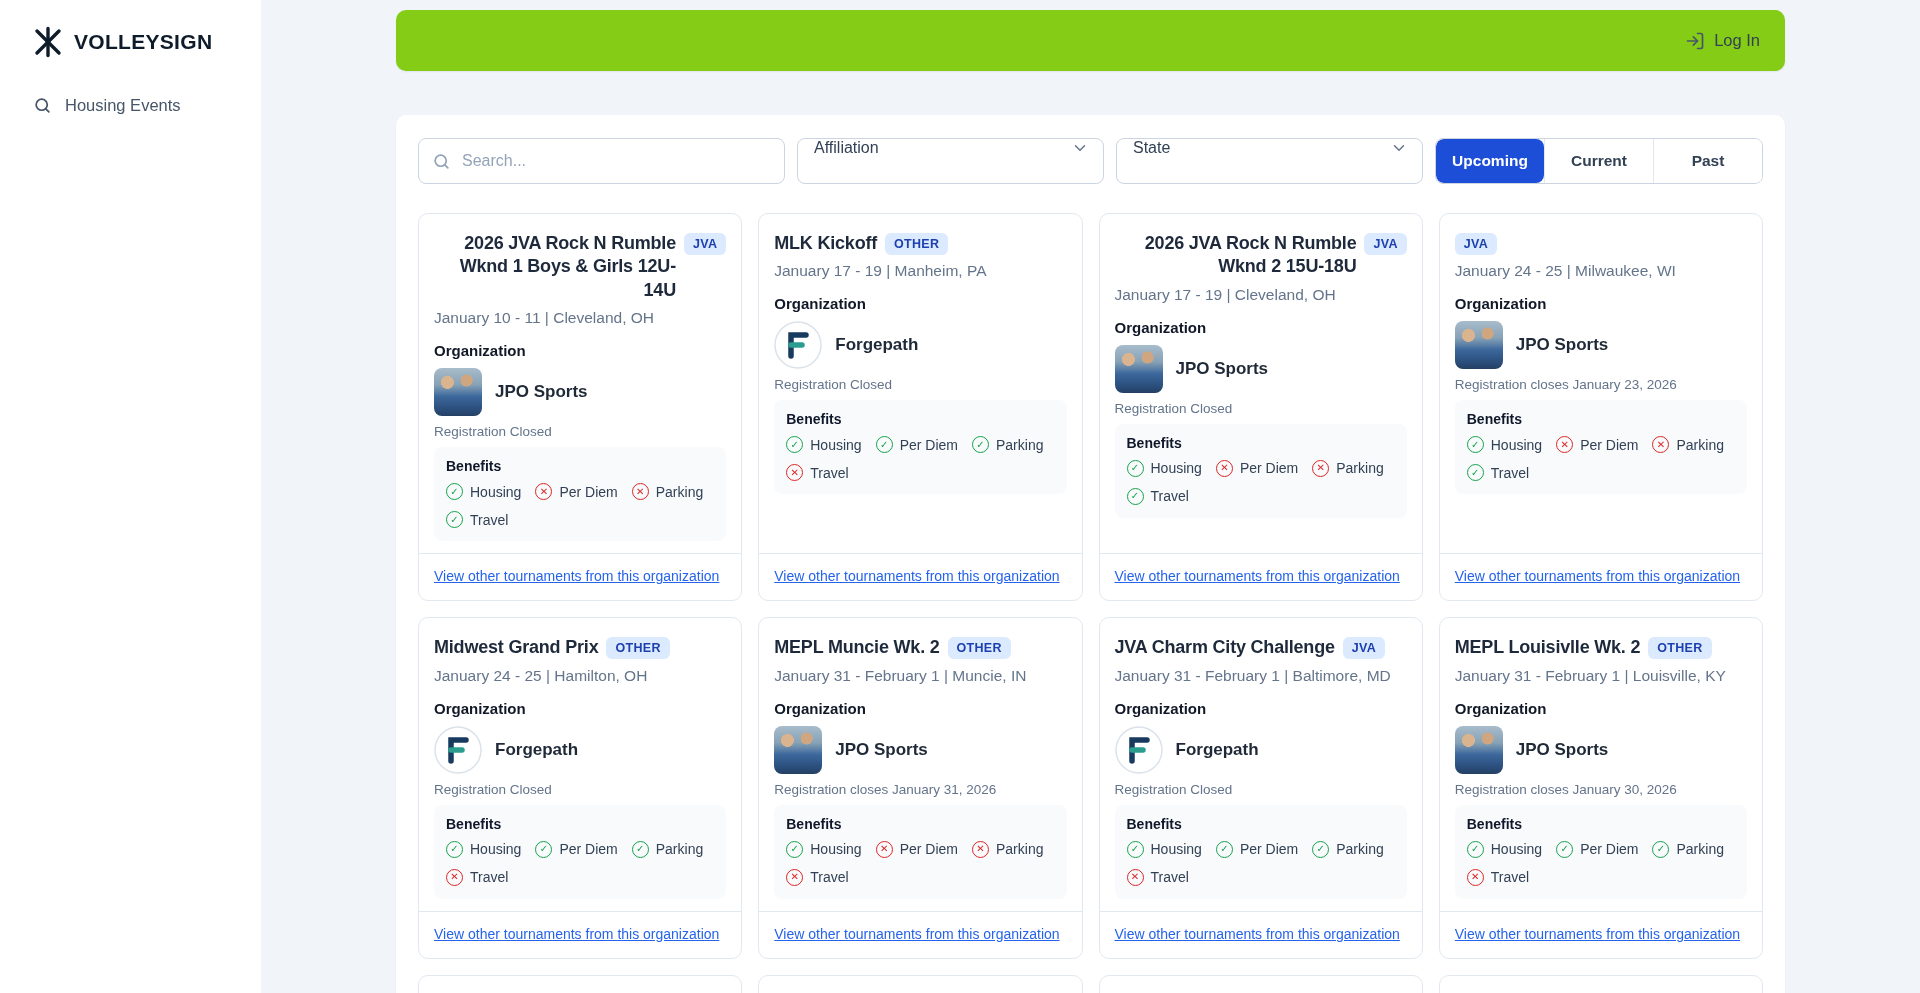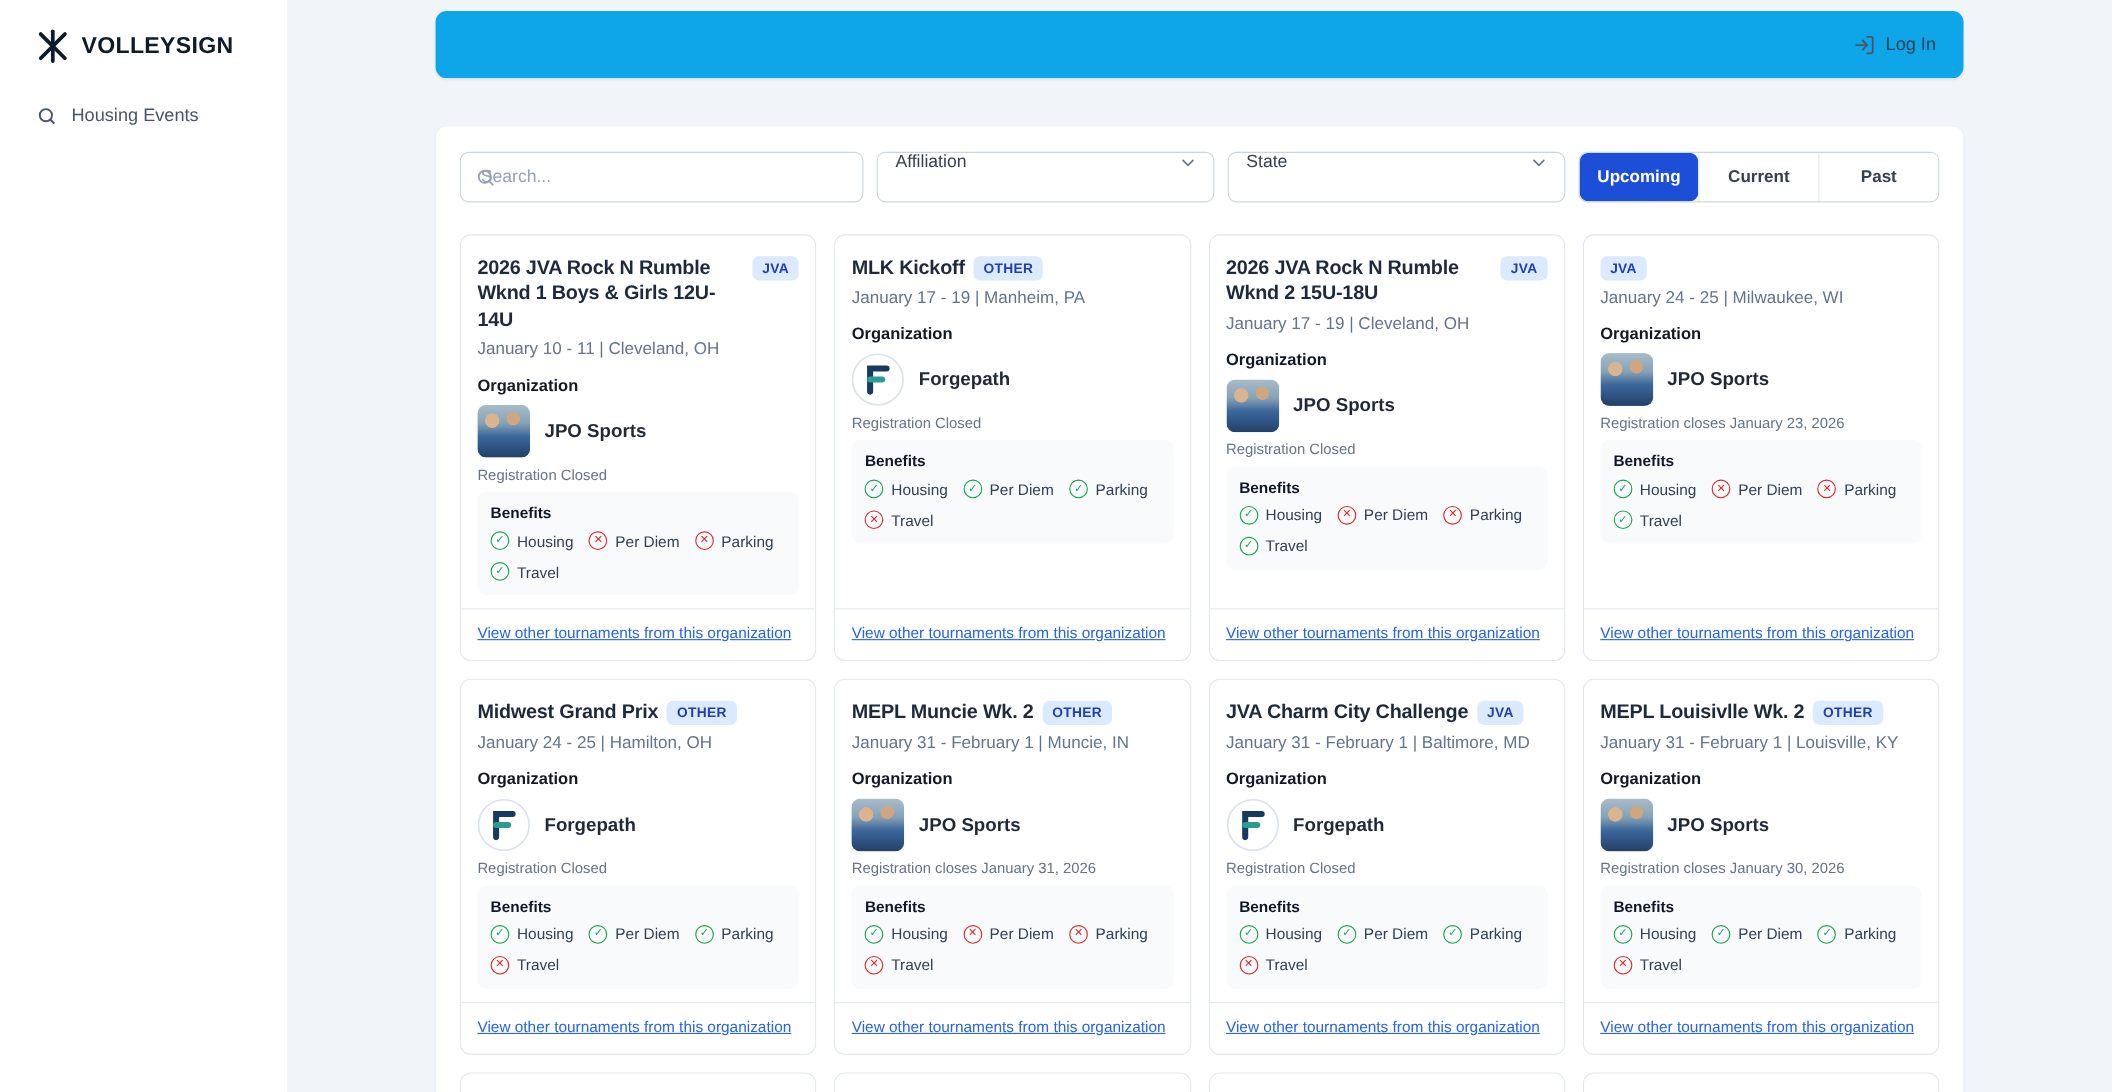--- a/index.html
+++ b/index.html
@@ -8,47 +8,47 @@
   .page { width:1920px; height:993px; display:flex; overflow:hidden; }
 
   
   .sidebar { width:261px; height:100%; background:#ffffff; flex:none; }
   .logo { display:flex; align-items:center; gap:9px; padding:25px 0 0 31px; }
   .logo-text { font-size:21px; font-weight:800; color:#0d1b2a; letter-spacing:.3px; }
   .side-item { display:flex; align-items:center; gap:13px; margin-top:37px; padding-left:33px; color:#475569; font-size:16.5px; text-decoration:none; cursor:pointer; }
 
   
   .main { flex:1; display:flex; flex-direction:column; align-items:center; }
-  .topbar { width:1389px; height:61px; margin-top:10px; background:#0ea5e9; border-radius:10px;
+  .topbar { width:1389px; height:61px; margin-top:10px; background:#84cc16; border-radius:10px;
             box-shadow:0 1px 2px rgba(15,23,42,.07); display:flex; align-items:center; justify-content:flex-end; padding:0 25px; flex:none; }
   .login { display:flex; align-items:center; gap:9px; color:#334155; font-size:16.5px; text-decoration:none; cursor:pointer; }
 
   .content { width:1389px; margin-top:44px; background:#fff; border-radius:10px;
              box-shadow:0 1px 2px rgba(15,23,42,.07); padding:23px 22px 40px; flex:none; }
 
   
   .filters { display:flex; gap:12px; align-items:center; }
   .search-box { position:relative; width:367px; flex:none; }
-  .search-box input { width:100%; height:46px; border:1px solid #cbd5e1; border-radius:8px; padding:0 14px 0 18px;
+  .search-box input { width:100%; height:46px; border:1px solid #cbd5e1; border-radius:8px; padding:0 14px 0 43px;
                       font-size:16px; color:#0f172a; font-family:inherit; outline:none; background:#fff; }
   .search-box input::placeholder { color:#94a3b8; }
   .search-box .input-search-icon { position:absolute; left:14px; top:14px; }
   .select { width:307px; height:46px; flex:none; border:1px solid #cbd5e1; border-radius:8px; background:#fff;
             display:flex; align-items:flex-start; justify-content:space-between; padding:0 14px 0 16px; font-size:16px; color:#334155; cursor:pointer; }
   .tabs { margin-left:auto; width:328px; height:46px; display:flex; border:1px solid #cbd5e1; border-radius:8px; overflow:hidden; background:#fff; flex:none; }
   .tab { flex:1; border:none; background:#fff; font-family:inherit; font-size:15.5px; color:#334155; cursor:pointer; border-left:1px solid #e2e8f0;font-weight:bold; }
   .tab:first-child { border-left:none; }
   .tab.active { background:var(--accent-blue,#1d4ed8); color:#fff; border-radius:8px; }
 
   
   .grid { margin-top:29px; display:grid; grid-template-columns:repeat(4,1fr); gap:16px; }
   .card { background:#fff; border:1px solid #e2e8f0; border-radius:10px; display:flex; flex-direction:column; overflow:hidden; }
   .card-body { padding:18px 15px 12px; flex:1; display:flex; flex-direction:column; align-items:stretch; }
   .title-row { display:flex; align-items:flex-start; gap:8px; }
-  .card-title { font-size:18px; line-height:1.3; font-weight:700; color:#1e293b; letter-spacing:-.2px; }
+  .card-title { font-size:18px; line-height:1.3; font-weight:700; color:#1e293b; letter-spacing:-.2px;text-align:right; }
   .badge { flex:none; margin-top:1px; background:var(--badge-bg,#dbeafe); color:var(--badge-text,#1e40af);
            font-size:12.5px; font-weight:700; letter-spacing:.3px; padding:4px 9px; border-radius:6px; white-space:nowrap; }
   .card-date { margin-top:7px; font-size:15.5px; color:#64748b; }
   .org-label { margin-top:15px; font-size:15px; font-weight:700; color:#111827; }
   .org-row { margin-top:9px; display:flex; align-items:center; gap:13px; }
   .avatar { width:48px; height:48px; flex:none; display:block; }
   .avatar-jpo { border-radius:8px;
      background:
        radial-gradient(circle at 28% 30%, #d9b48e 0 13%, rgba(0,0,0,0) 14%),
        radial-gradient(circle at 68% 26%, #cfa67f 0 12%, rgba(0,0,0,0) 13%),

